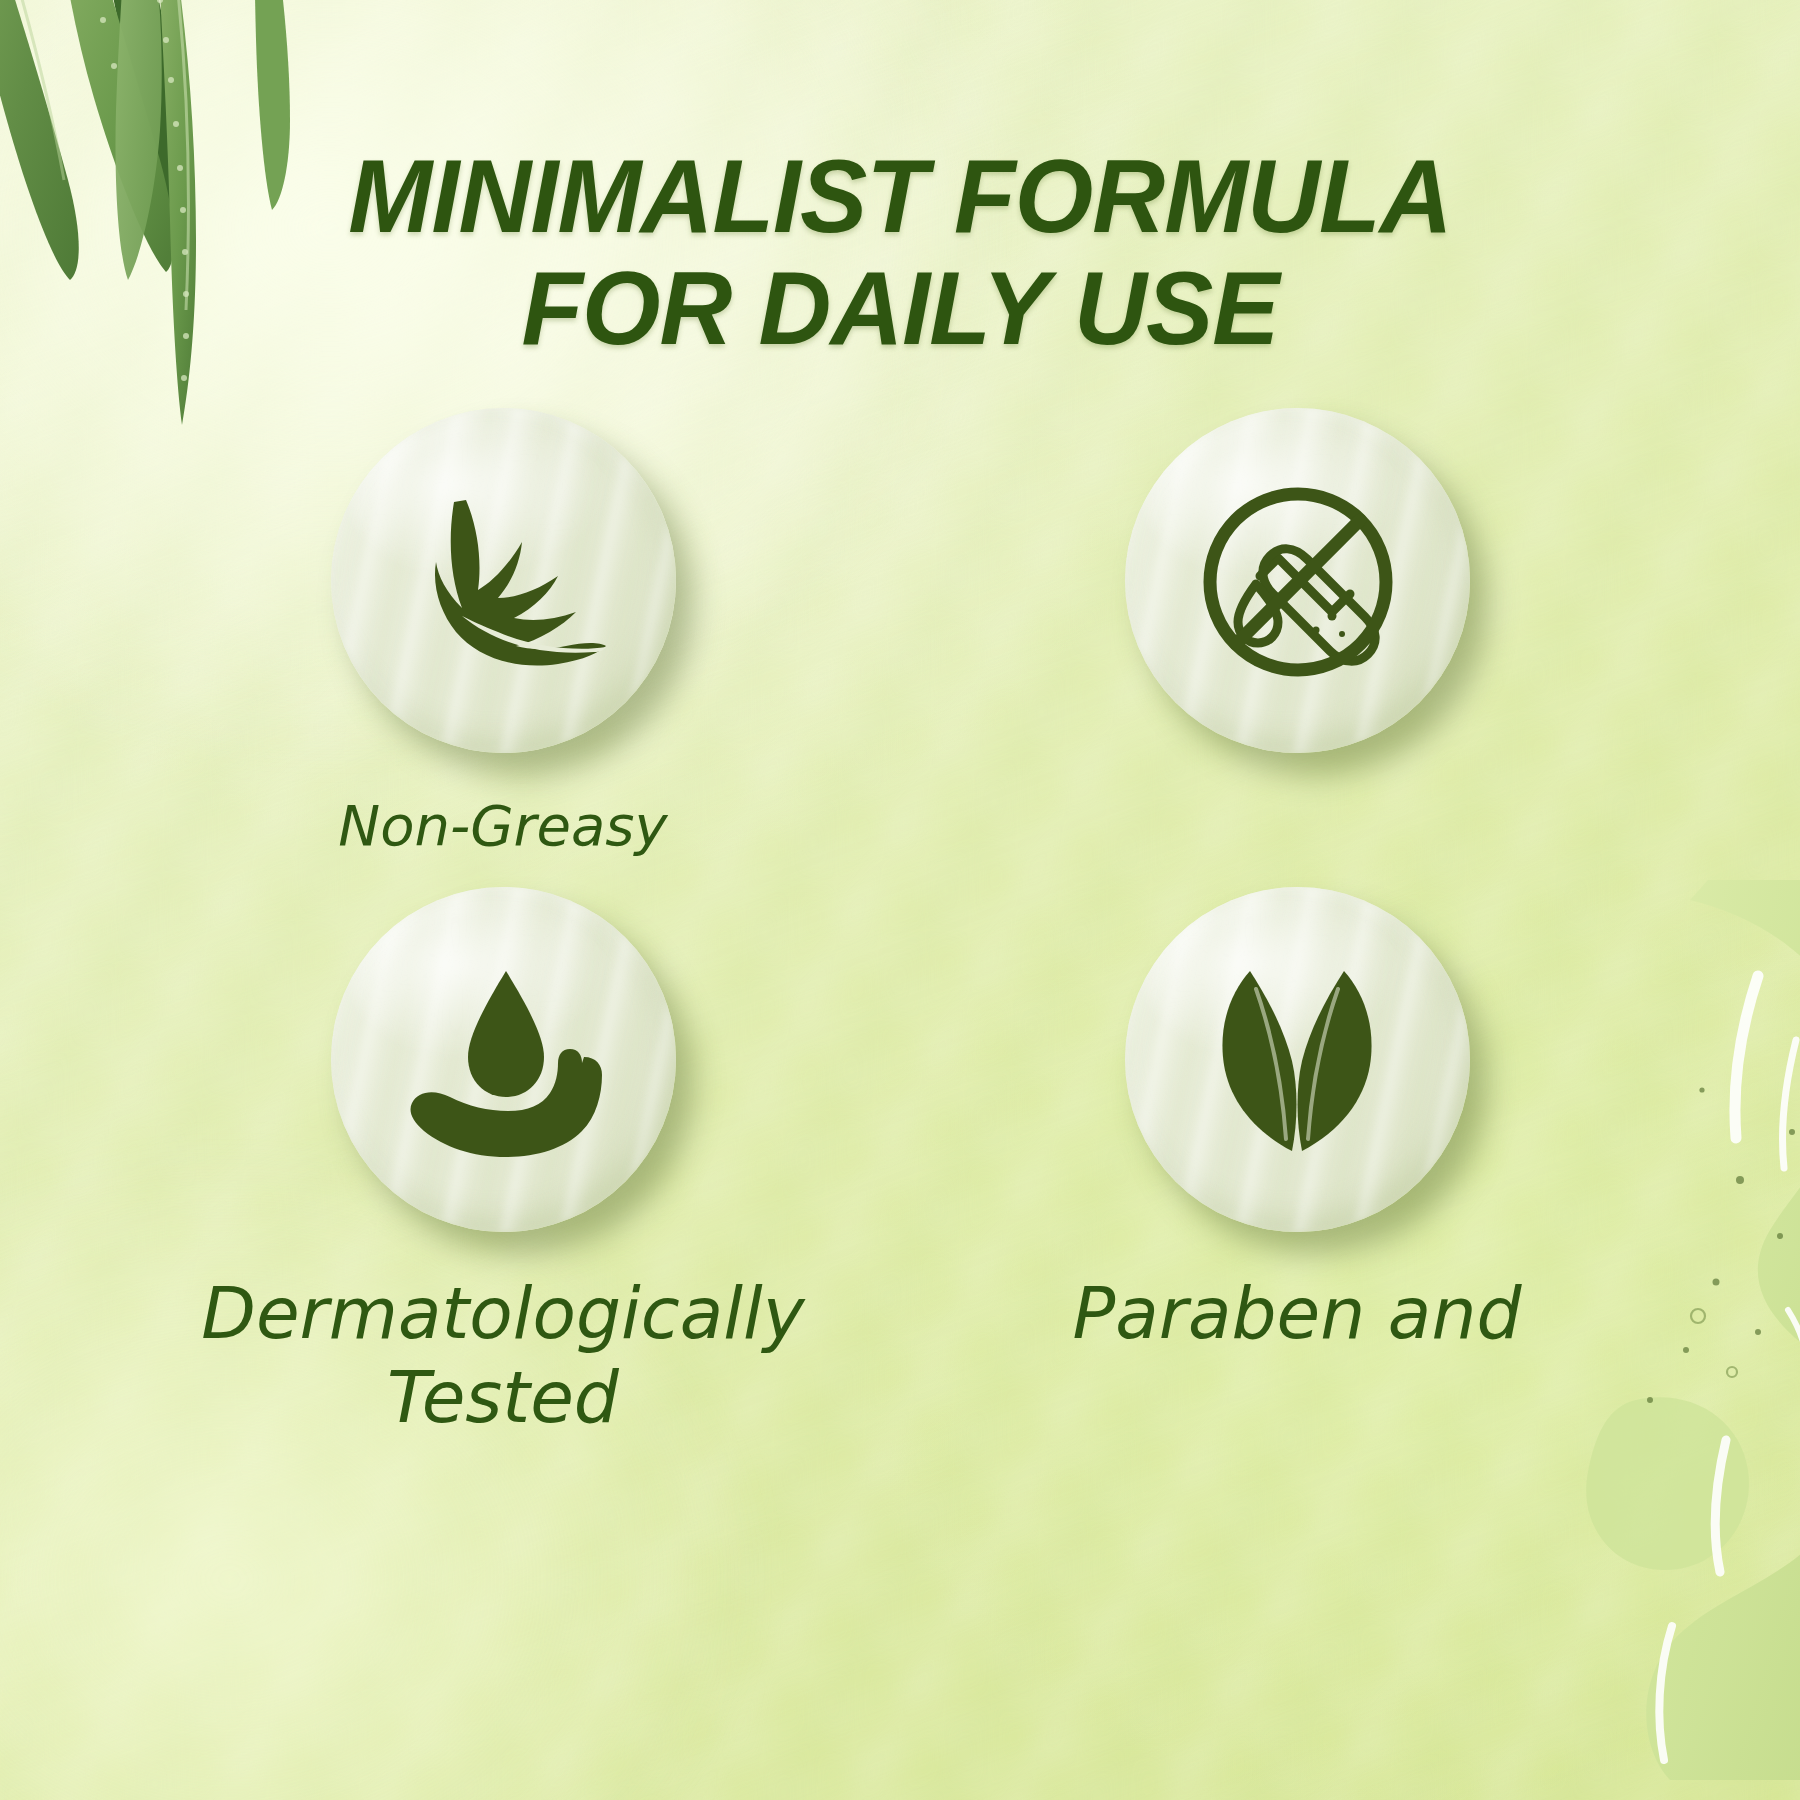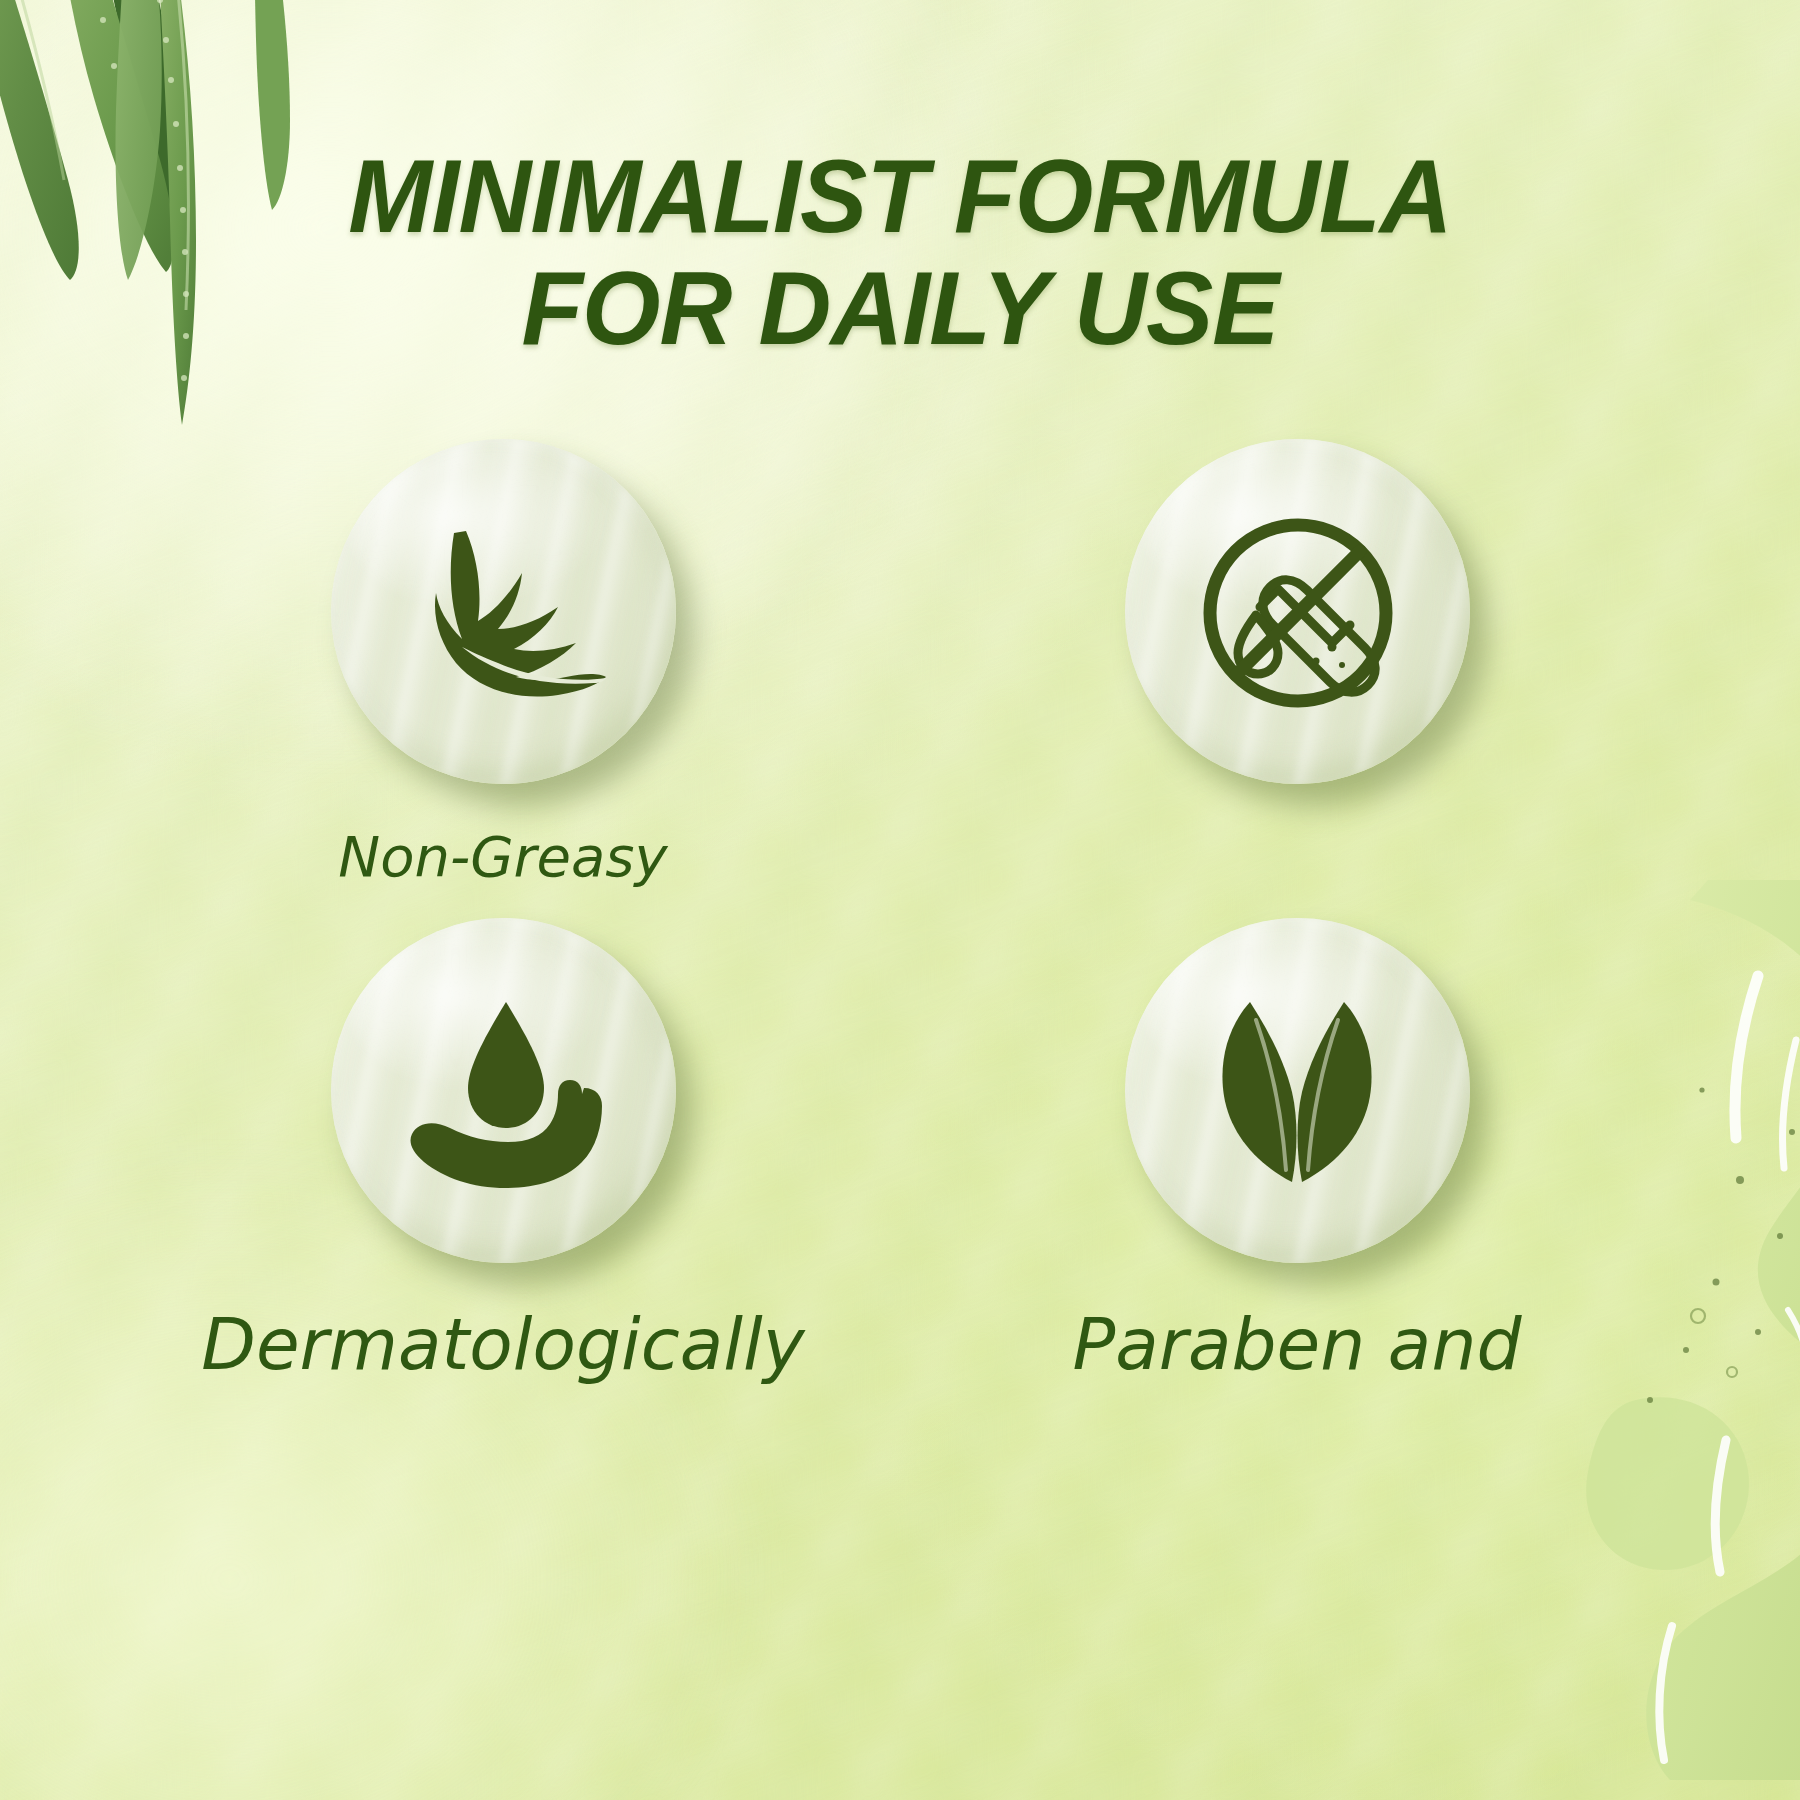--- a/index.html
+++ b/index.html
@@ -76,21 +76,21 @@
     line-height:1.08;
     letter-spacing:-1px;
     color:#2e5510;
     text-shadow:0 3px 5px rgba(90,120,40,.28);
     transform:scaleX(.97);
   }
   .title .l2 { display:block; }
 
   .grid {
     position:absolute;
-    left:120px; right:120px; top:439px;
+    left:120px; right:120px; top:408px;
     display:grid;
     grid-template-columns:1fr 1fr;
     grid-template-rows:auto auto;
     row-gap:66px;
     column-gap:0px;
     gap:28px;
   }
   .cell { display:flex; flex-direction:column; align-items:center; }
 
   .badge {
@@ -328,20 +328,21 @@
                        C 176 204, 148 212, 118 212 C 84 212, 56 202, 36 186
                        C 24 176, 20 166, 24 158 C 30 146, 46 144, 62 152
                        C 80 161, 100 166, 120 166 C 140 166, 154 160, 162 148
                        C 168 139, 170 128, 170 118 C 170 110, 174 104, 182 104
                        C 190 104, 194 110, 194 118 Z"></path>
             </g>
           </svg>
         </div>
         <div class="caption">
           <span>Dermatologically</span>
+          <span class="l2">Tested</span>
         </div>
       </div>
 
       <div class="cell r2">
         <div class="badge">
           <svg width="230" height="230" viewBox="0 0 230 230" xmlns="http://www.w3.org/2000/svg">
             <g fill="#3d5517">
 
               <path d="M110 206 C 72 186, 48 156, 42 120 C 36 82, 48 48, 68 26
                        C 86 54, 102 84, 110 116 C 116 142, 116 176, 110 206 Z"></path>

